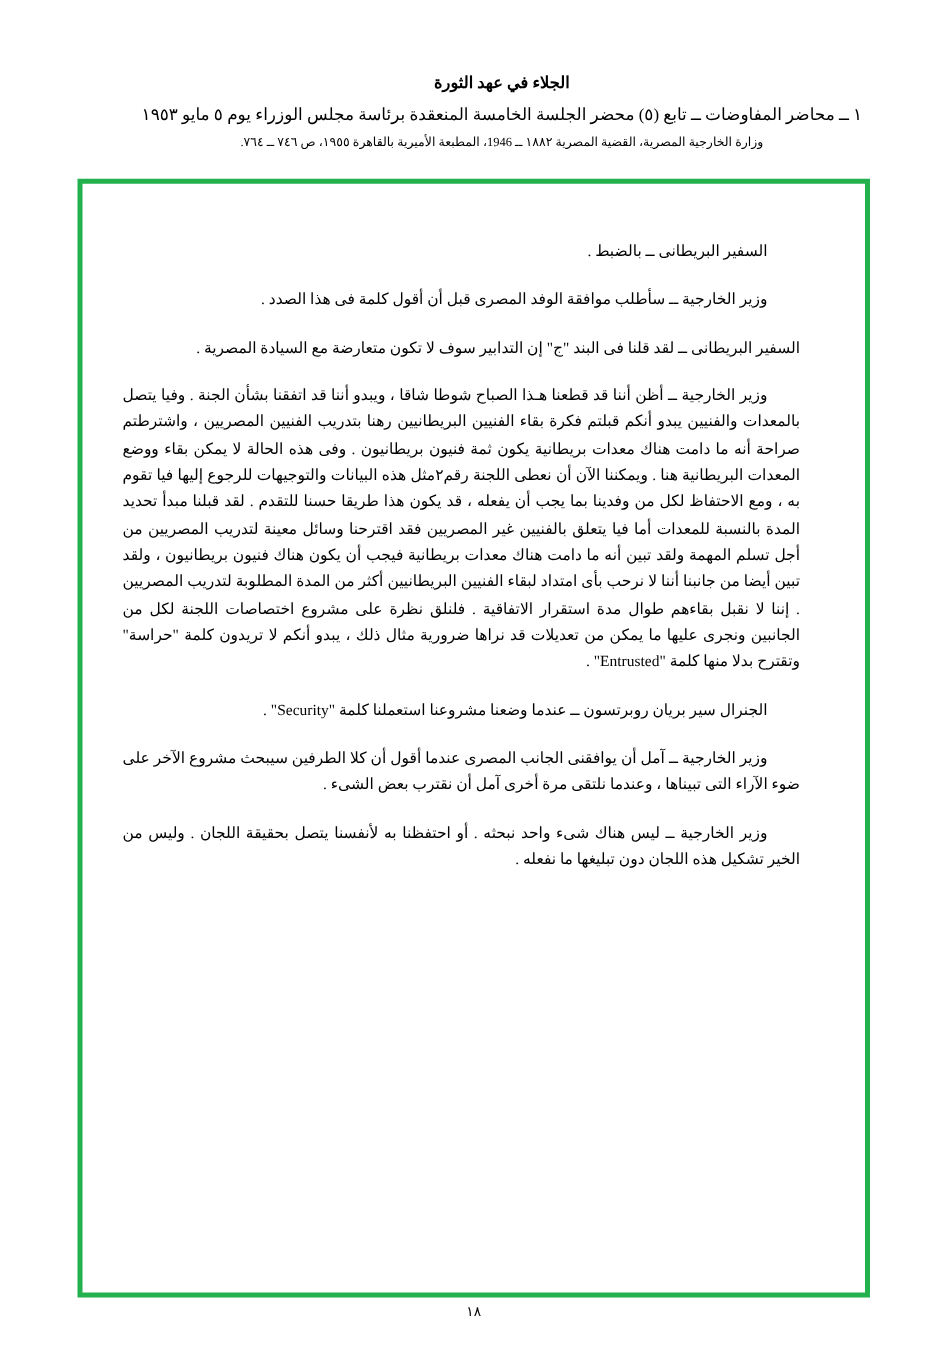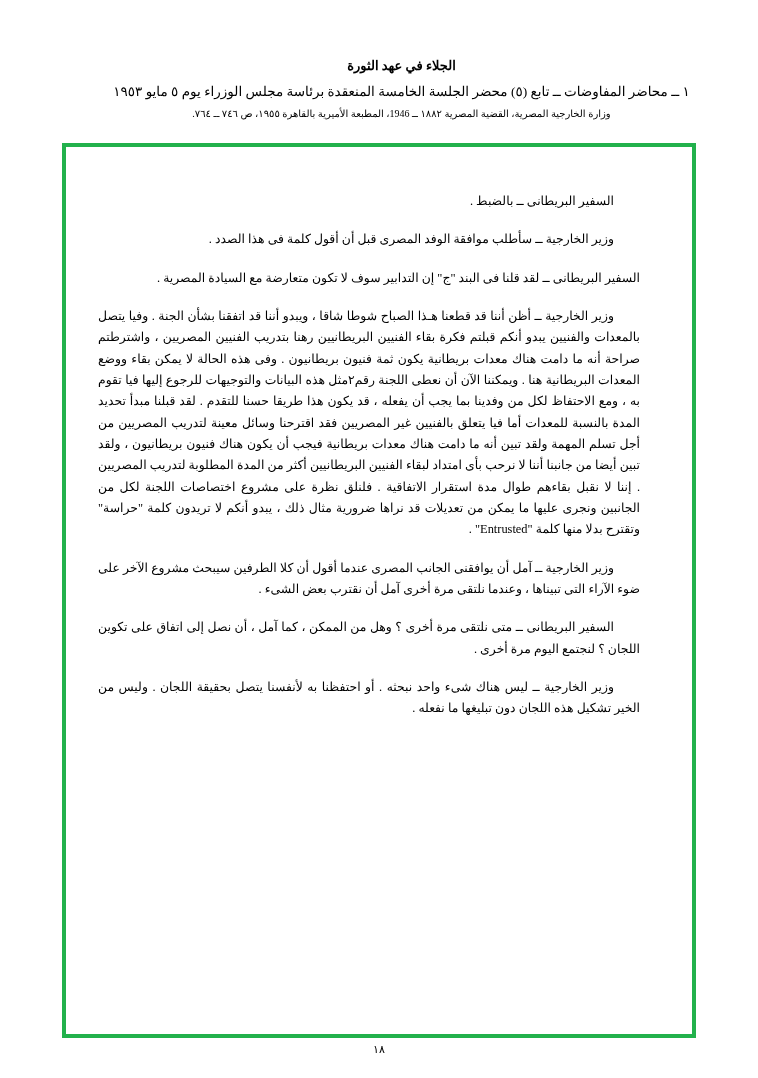--- a/index.html
+++ b/index.html
@@ -96,24 +96,24 @@
     <div class="frame-inner">
 
       <p class="para indent">السفير البريطانى ــ بالضبط .</p>
 
       <p class="para indent">وزير الخارجية ــ سأطلب موافقة الوفد المصرى قبل أن أقول كلمة فى هذا الصدد .</p>
 
       <p class="para">السفير البريطانى ــ لقد قلنا فى البند "ج" إن التدابير سوف لا تكون متعارضة مع السيادة المصرية .</p>
 
       <p class="para indent">وزير الخارجية ــ أظن أننا قد قطعنا هـذا الصباح شوطا شاقا ، ويبدو أننا قد اتفقنا بشأن الجنة . وفيا يتصل بالمعدات والفنيين يبدو أنكم قبلتم فكرة بقاء الفنيين البريطانيين رهنا بتدريب الفنيين المصريين ، واشترطتم صراحة أنه ما دامت هناك معدات بريطانية يكون ثمة فنيون بريطانيون . وفى هذه الحالة لا يمكن بقاء ووضع المعدات البريطانية هنا . ويمكننا الآن أن نعطى اللجنة رقم٢مثل هذه البيانات والتوجيهات للرجوع إليها فيا تقوم به ، ومع الاحتفاظ لكل من وفدينا بما يجب أن يفعله ، قد يكون هذا طريقا حسنا للتقدم . لقد قبلنا مبدأ تحديد المدة بالنسبة للمعدات أما فيا يتعلق بالفنيين غير المصريين فقد اقترحنا وسائل معينة لتدريب المصريين من أجل تسلم المهمة ولقد تبين أنه ما دامت هناك معدات بريطانية فيجب أن يكون هناك فنيون بريطانيون ، ولقد تبين أيضا من جانبنا أننا لا نرحب بأى امتداد لبقاء الفنيين البريطانيين أكثر من المدة المطلوبة لتدريب المصريين . إننا لا نقبل بقاءهم طوال مدة استقرار الاتفاقية . فلنلق نظرة على مشروع اختصاصات اللجنة لكل من الجانبين ونجرى عليها ما يمكن من تعديلات قد نراها ضرورية مثال ذلك ، يبدو أنكم لا تريدون كلمة "حراسة" وتقترح بدلا منها كلمة "Entrusted" .</p>
 
+      <p class="para indent">الجنرال سير بريان روبرتسون ــ عندما وضعنا مشروعنا استعملنا كلمة "Security" .</p>
 
       <p class="para indent">وزير الخارجية ــ آمل أن يوافقنى الجانب المصرى عندما أقول أن كلا الطرفين سيبحث مشروع الآخر على ضوء الآراء التى تبيناها ، وعندما نلتقى مرة أخرى آمل أن نقترب بعض الشىء .</p>
 
-      <p class="para indent">السفير البريطانى ــ متى نلتقى مرة أخرى ؟ وهل من الممكن ، كما آمل ، أن نصل إلى اتفاق على تكوين اللجان ؟ لنجتمع اليوم مرة أخرى .</p>
 
       <p class="para indent">وزير الخارجية ــ ليس هناك شىء واحد نبحثه . أو احتفظنا به لأنفسنا يتصل بحقيقة اللجان . وليس من الخير تشكيل هذه اللجان دون تبليغها ما نفعله .</p>
 
     </div>
   </div>
 
   <div class="page-number">١٨</div>
 
 </div>
 

